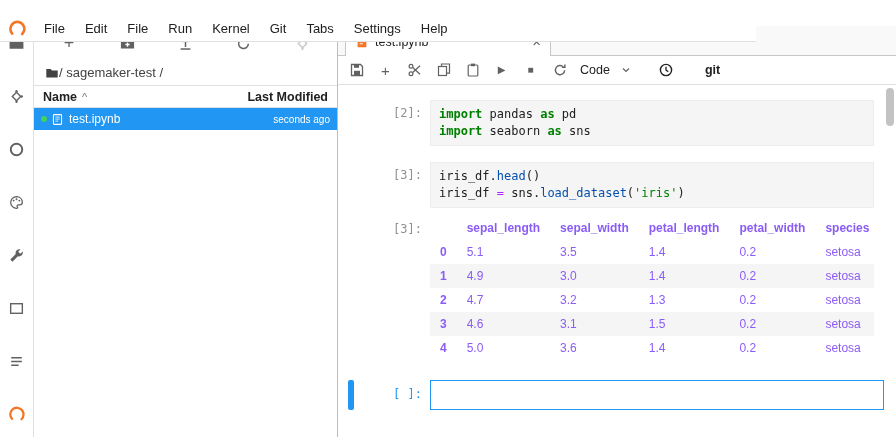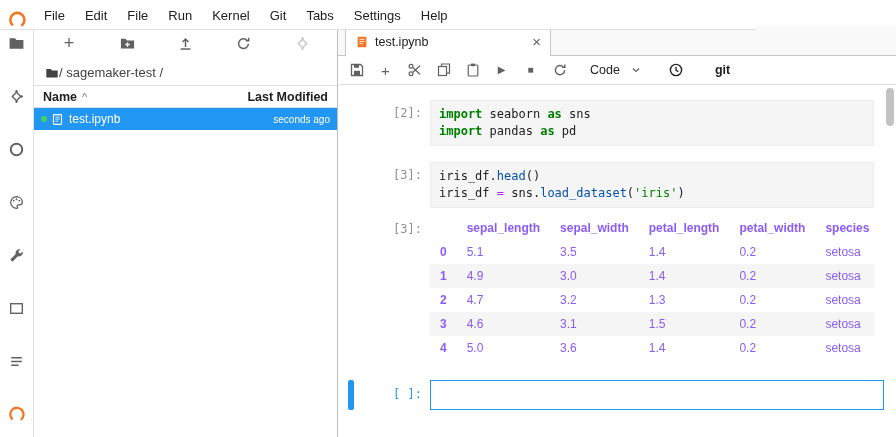--- a/index.html
+++ b/index.html
@@ -6,21 +6,21 @@
     --selection:#2196f3;
     --accent:#f37626;
     --icon:#616161;
   }
   *{box-sizing:border-box;margin:0;padding:0}
   html,body{width:896px;height:437px;overflow:hidden}
   body{position:relative;font-family:"Liberation Sans",sans-serif;font-size:13px;color:#212121;background:#fff}
   svg{display:block}
 
   
-  .menubar{position:absolute;top:4px;left:0;width:756px;height:26px;background:#fff;border-bottom:1px solid #e0e0e0;display:flex;align-items:flex-end;z-index:5}
+  .menubar{position:absolute;top:16px;left:0;width:756px;height:26px;background:#fff;border-bottom:1px solid #e0e0e0;display:flex;align-items:center;z-index:5}
   .logo{margin:0 7px 0 8px}
   .menu-item{padding:0 10px;height:26px;line-height:25px;font-size:13px;cursor:default;white-space:nowrap}
 
   
   .leftstrip{position:absolute;top:26px;left:0;width:34px;height:411px;background:#fff;border-right:1px solid #e0e0e0;display:flex;flex-direction:column;align-items:center}
   .strip-icon{width:34px;height:22px;display:flex;align-items:center;justify-content:center;color:var(--icon);margin-top:31px;cursor:pointer}
   .strip-icon:first-child{margin-top:6px}
 
   
   .filepanel{position:absolute;top:26px;left:34px;width:304px;height:411px;background:#fff;border-right:1px solid #bdbdbd}
@@ -41,21 +41,21 @@
   .main{position:absolute;top:26px;left:338px;width:558px;height:411px;background:#fff}
   .tabbar{position:relative;height:30px;background:#f9f9f9;border-bottom:1px solid #c7c7c7}
   .tab{position:absolute;left:7px;top:0;height:30px;width:206px;background:#fff;border:1px solid #c7c7c7;border-bottom:none;display:flex;align-items:center;padding:0 9px;gap:6px;z-index:2;cursor:pointer}
   .tab-label{font-size:12.5px;color:#212121;white-space:nowrap}
   .tab-close{margin-left:auto;color:#616161;font-size:15px;line-height:1;cursor:pointer}
 
   .nbtoolbar{height:29px;background:#fff;border-bottom:1px solid #e0e0e0;display:flex;align-items:center;padding:0 10px}
   .tb-btn{width:17px;height:17px;display:flex;align-items:center;justify-content:center;color:var(--icon);margin-right:12px;cursor:pointer;flex:none}
   .tb-glyph{font-size:15px;line-height:1;color:var(--icon)}
   .tb-glyph.small{font-size:10px}
-  .celltype{display:flex;align-items:center;gap:10px;margin-left:10px;cursor:pointer;color:#212121;font-size:12.5px}
+  .celltype{display:flex;align-items:center;gap:10px;cursor:pointer;color:#212121;font-size:12.5px}
   .kernel-clock{margin-left:26px}
   .kernel-label{margin-left:18px;font-weight:bold;font-size:12.5px;color:#212121}
 
   
   .content{position:absolute;top:60px;left:0;width:558px;height:351px;background:#fff;overflow:hidden}
   .cell{display:flex;align-items:flex-start}
   .prompt{width:92px;flex:none;text-align:right;padding:6px 8px 0 0;font-family:"DejaVu Sans Mono",monospace;font-size:12px;color:#8f8f8f;white-space:pre}
   .cell.code{margin-top:14px}
   .cell.code + .cell.code{margin-top:16px}
   .editor{flex:1;margin-right:22px;background:#f5f5f5;border:1px solid #ededed;padding:5px 8px;font-family:"DejaVu Sans Mono",monospace;font-size:12px;line-height:17px;cursor:text}
@@ -271,22 +271,22 @@
         </svg>
     </span>
     <span class="kernel-label">git</span>
   </div>
 
   <div class="content">
 
     <div class="cell code">
       <div class="prompt">[2]:</div>
       <div class="editor">
+          <div class="code-line"><span class="tok-kw">import</span><span class="tok-pl"> pandas </span><span class="tok-kw">as</span><span class="tok-pl"> pd</span></div>
           <div class="code-line"><span class="tok-kw">import</span><span class="tok-pl"> seaborn </span><span class="tok-kw">as</span><span class="tok-pl"> sns</span></div>
-          <div class="code-line"><span class="tok-kw">import</span><span class="tok-pl"> pandas </span><span class="tok-kw">as</span><span class="tok-pl"> pd</span></div>
         </div>
     </div>
 
     <div class="cell code">
       <div class="prompt">[3]:</div>
       <div class="editor">
           <div class="code-line"><span class="tok-pl">iris_df.</span><span class="tok-fn">head</span><span class="tok-pl">()</span></div>
           <div class="code-line"><span class="tok-pl">iris_df </span><span class="tok-op">=</span><span class="tok-pl"> sns.</span><span class="tok-fn">load_dataset</span><span class="tok-pl">(</span><span class="tok-str">'iris'</span><span class="tok-pl">)</span></div>
         </div>
     </div>

